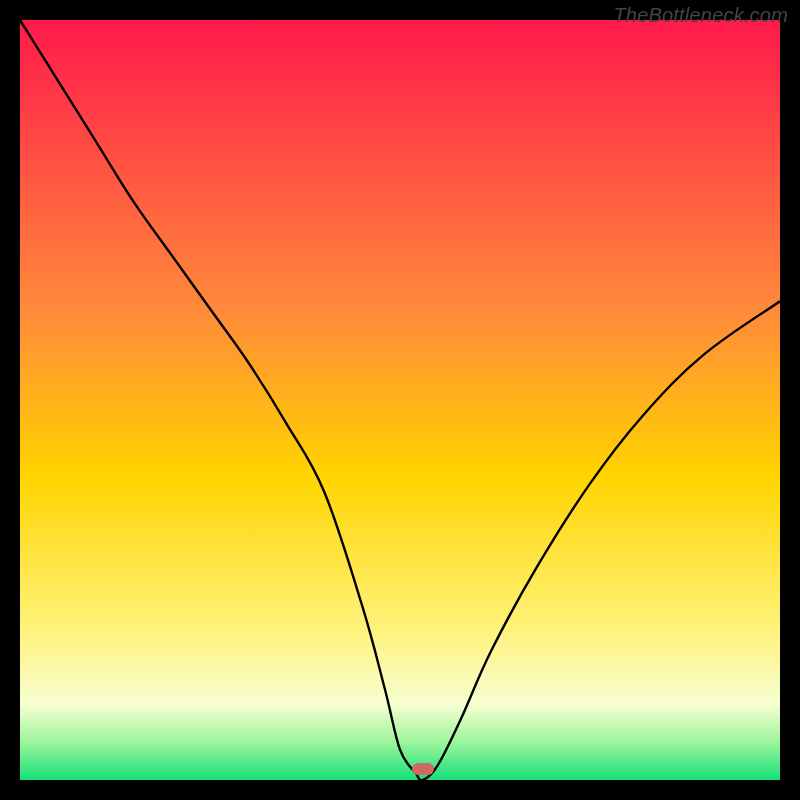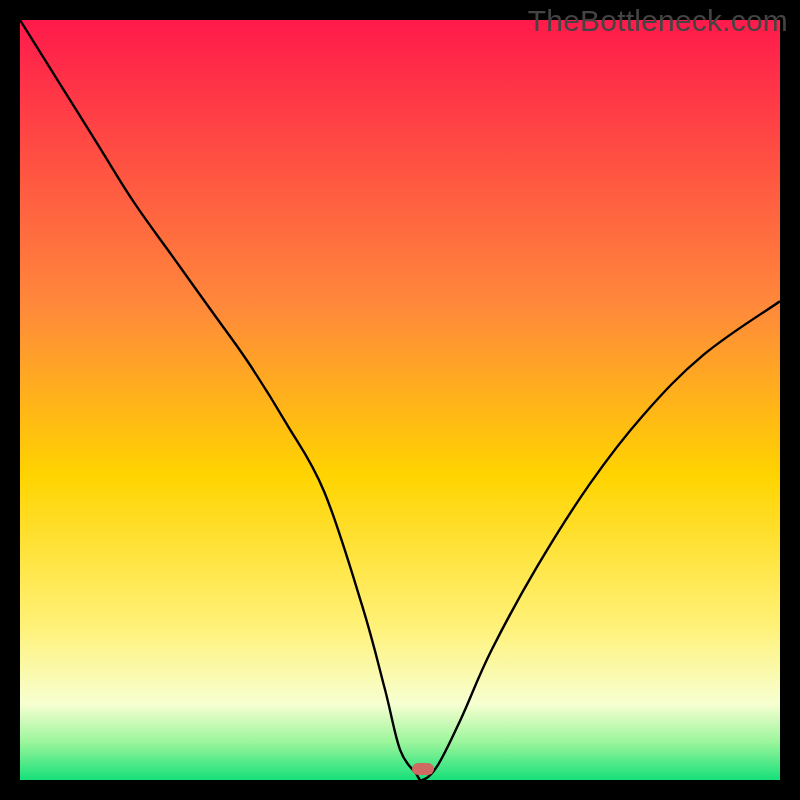--- a/index.html
+++ b/index.html
@@ -9,24 +9,25 @@
     background: #000;
     font-family: Arial, Helvetica, sans-serif;
     position: relative;
     overflow: hidden;
   }
   .watermark {
     position: absolute;
     top: 4px;
     right: 12px;
     color: #444;
-    font-size: 30px;
+    font-size: 20px;
     font-weight: 500;
     z-index: 20;
     letter-spacing: 0.2px;
+    font-style: italic;
   }
   .frame {
     position: absolute;
     top: 20px;
     left: 20px;
     width: 760px;
     height: 760px;
     background: #000;
   }
   .plot {

